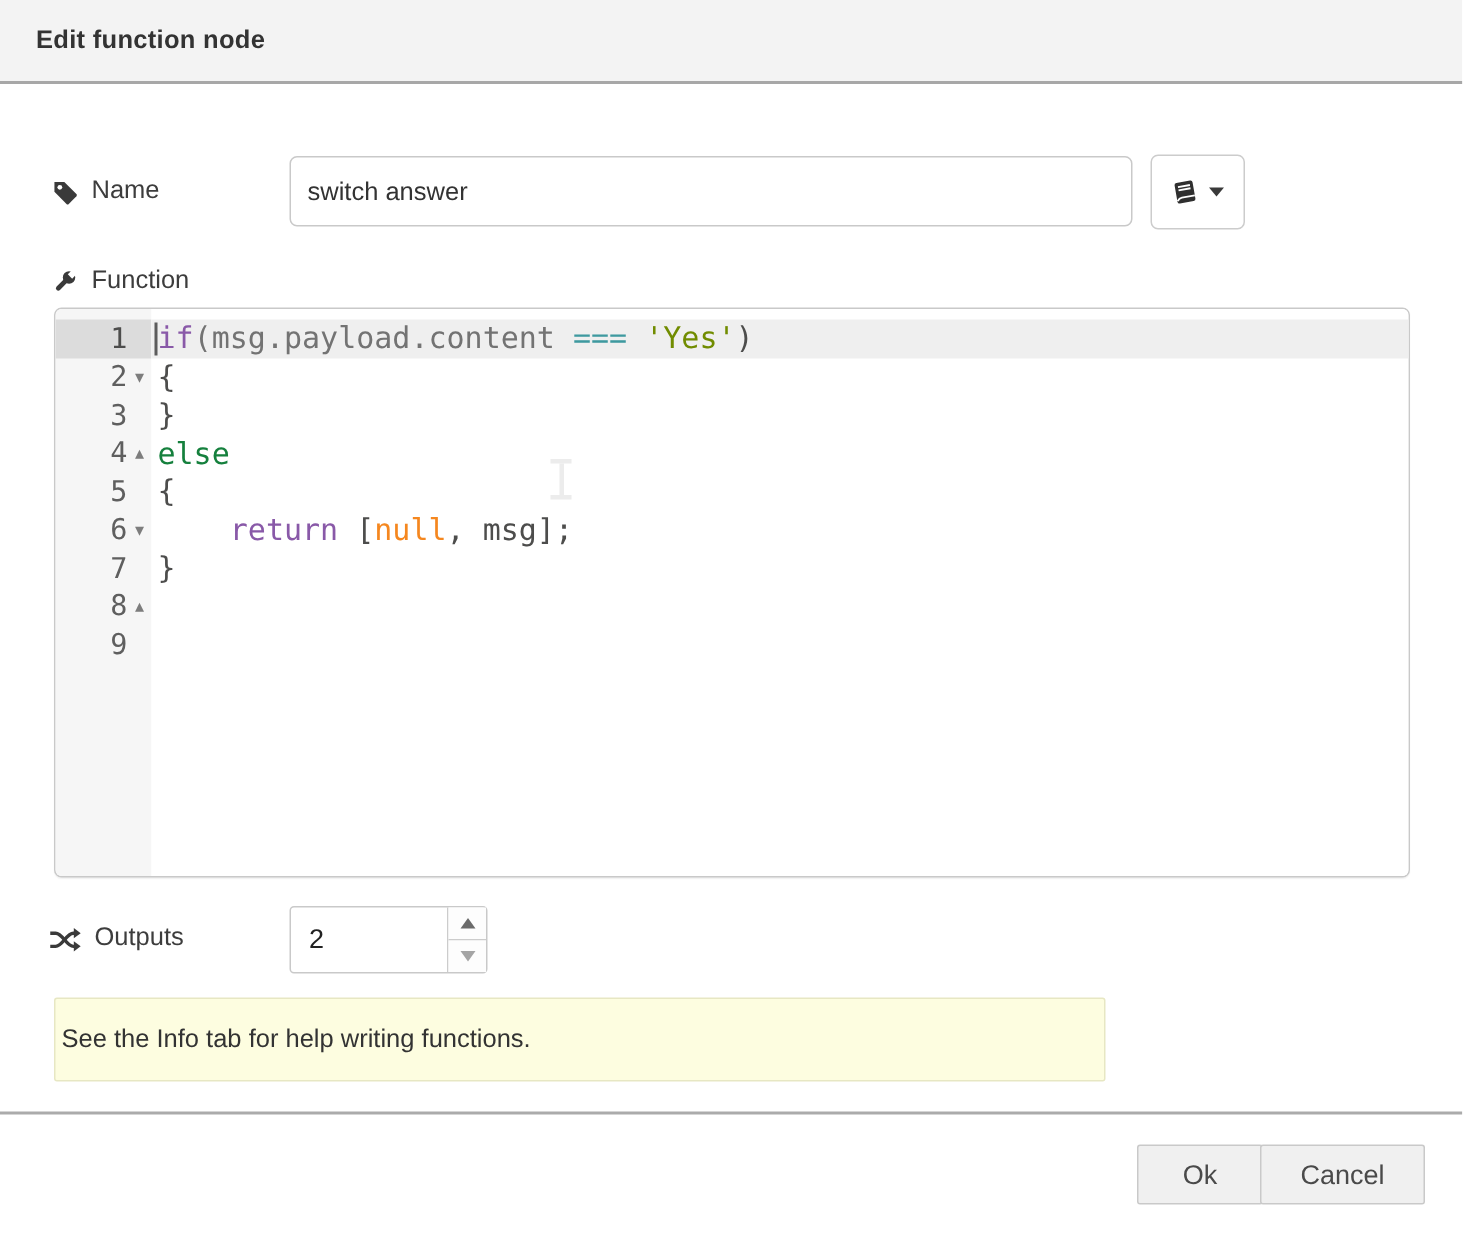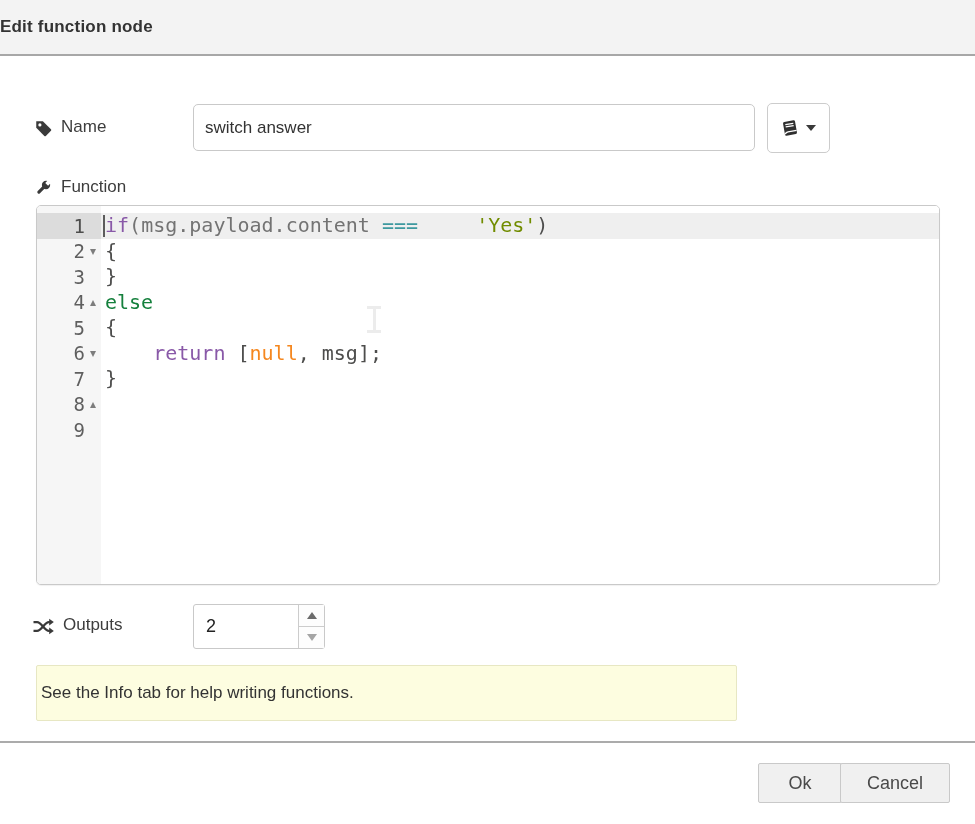--- a/index.html
+++ b/index.html
@@ -6,21 +6,21 @@
   html,body { background:#fff; }
   #app {
     position:relative; width:975px; height:824px; background:#ffffff;
     font-family:"Liberation Sans", sans-serif; overflow:hidden;
   }
 
   
   .dlg-header {
     position:absolute; top:0; left:0; width:975px; height:56px;
     background:#f3f3f3; border-bottom:2px solid #a7a7a7;
-    display:flex; align-items:center; 
+    display:flex; align-items:center; padding-left:24px;
   }
   .dlg-title { font-size:17px; font-weight:bold; color:#333; letter-spacing:.2px; }
 
   
   .form-label {
     position:absolute; display:flex; align-items:flex-end; gap:9px;
     font-size:17px; color:#3d3d3d;
   }
   .form-label svg { flex:none; }
 
@@ -191,21 +191,21 @@
         <div class="gutter-cell">
           <span class="ln">8</span>
           <span class="fold">▴</span>
         </div>
         <div class="gutter-cell">
           <span class="ln">9</span>
           <span class="fold"></span>
         </div>
       </div>
     <div class="code-area" id="code-area">
-        <div class="code-line active"><span style="color: rgb(137, 89, 168);">if</span><span style="color: #737373;">(msg.payload.content </span><span style="color: rgb(62, 153, 159);">===</span><span style="color: rgb(77, 77, 76);"> </span><span style="color: rgb(113, 140, 0); margin-left: 46px;">'Yes'</span><span style="color: rgb(77, 77, 76);">)</span></div>
+        <div class="code-line active"><span style="color: rgb(137, 89, 168);">if</span><span style="color: #737373;">(msg.payload.content </span><span style="color: rgb(62, 153, 159);">===</span><span style="color: rgb(77, 77, 76);"> </span><span style="color: rgb(113, 140, 0);">'Yes'</span><span style="color: rgb(77, 77, 76);">)</span></div>
         <div class="code-line"><span style="color: rgb(77, 77, 76);">{</span></div>
         <div class="code-line"><span style="color: rgb(77, 77, 76);">}</span></div>
         <div class="code-line"><span style="color: #15803d;">else</span></div>
         <div class="code-line"><span style="color: rgb(77, 77, 76);">{</span></div>
         <div class="code-line"><span style="color: rgb(77, 77, 76);">    </span><span style="color: rgb(137, 89, 168);">return</span><span style="color: rgb(77, 77, 76);"> [</span><span style="color: rgb(245, 135, 31);">null</span><span style="color: rgb(77, 77, 76);">, msg];</span></div>
         <div class="code-line"><span style="color: rgb(77, 77, 76);">}</span></div>
         <div class="code-line"></div>
       </div>
     <div class="text-caret"></div>
     <div class="ibeam">

